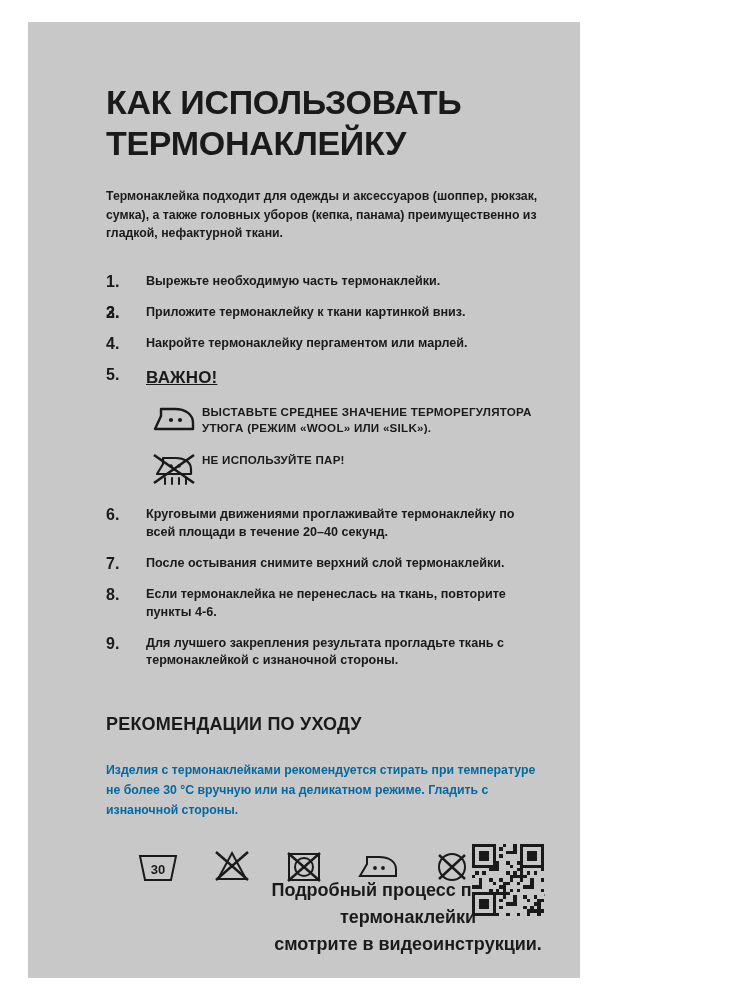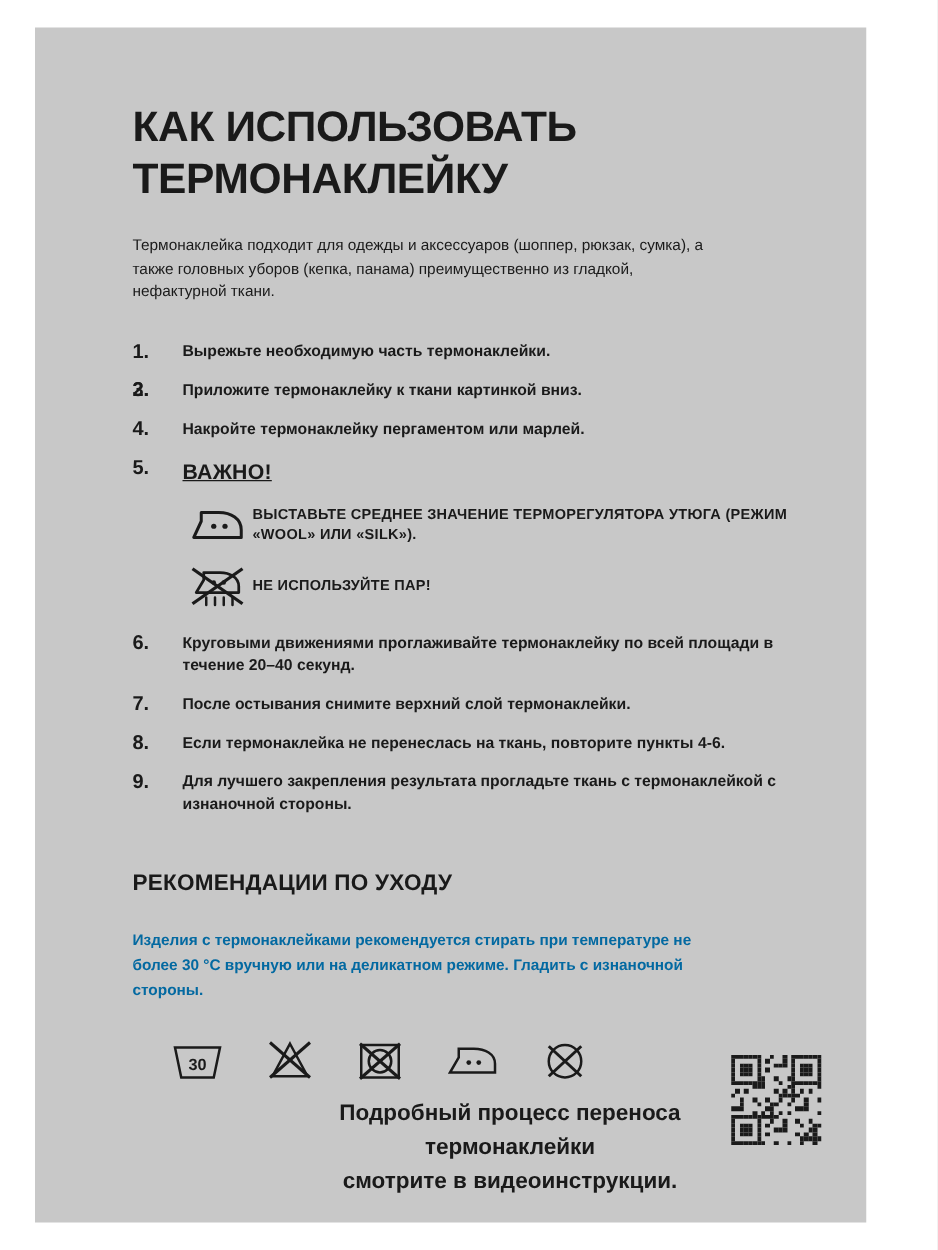--- a/index.html
+++ b/index.html
@@ -10,21 +10,21 @@
   body {
     width: 750px;
     height: 1000px;
     font-family: "Liberation Sans", sans-serif;
     overflow: hidden;
   }
   .page {
     position: absolute;
     left: 28px;
     top: 22px;
-    width: 665px;
+    width: 552px;
     height: 956px;
     background: #c8c8c8;
     box-sizing: border-box;
   }
   .inner {
     position: absolute;
     left: 78px;
     top: 60px;
     right: 40px;
   }
@@ -34,21 +34,21 @@
     line-height: 1.22;
     letter-spacing: -0.3px;
     color: #1a1a1a;
     margin: 0 0 22px 0;
     max-width: 480px;
   }
   .intro {
     font-size: 12.3px;
     line-height: 1.52;
     color: #1a1a1a;
-    font-weight: normal;
+    font-weight: bold;
     max-width: 460px;
     margin-bottom: 30px;
   }
   ol.steps {
     list-style: none;
     margin: 0;
     padding: 0;
   }
   ol.steps > li {
     position: relative;
@@ -71,21 +71,21 @@
     font-size: 17px;
     letter-spacing: 0.2px;
     text-decoration: underline;
   }
   .icon-block {
     margin: 14px 0 20px 0;
     padding-left: 40px;
   }
   .icon-row {
     display: flex;
-    align-items: center;
+    align-items: flex-start;
     margin-bottom: 16px;
   }
   .icon-row .glyph {
     width: 56px;
     flex: 0 0 56px;
     display: flex;
     align-items: center;
     justify-content: center;
   }
   .icon-row .caption {

